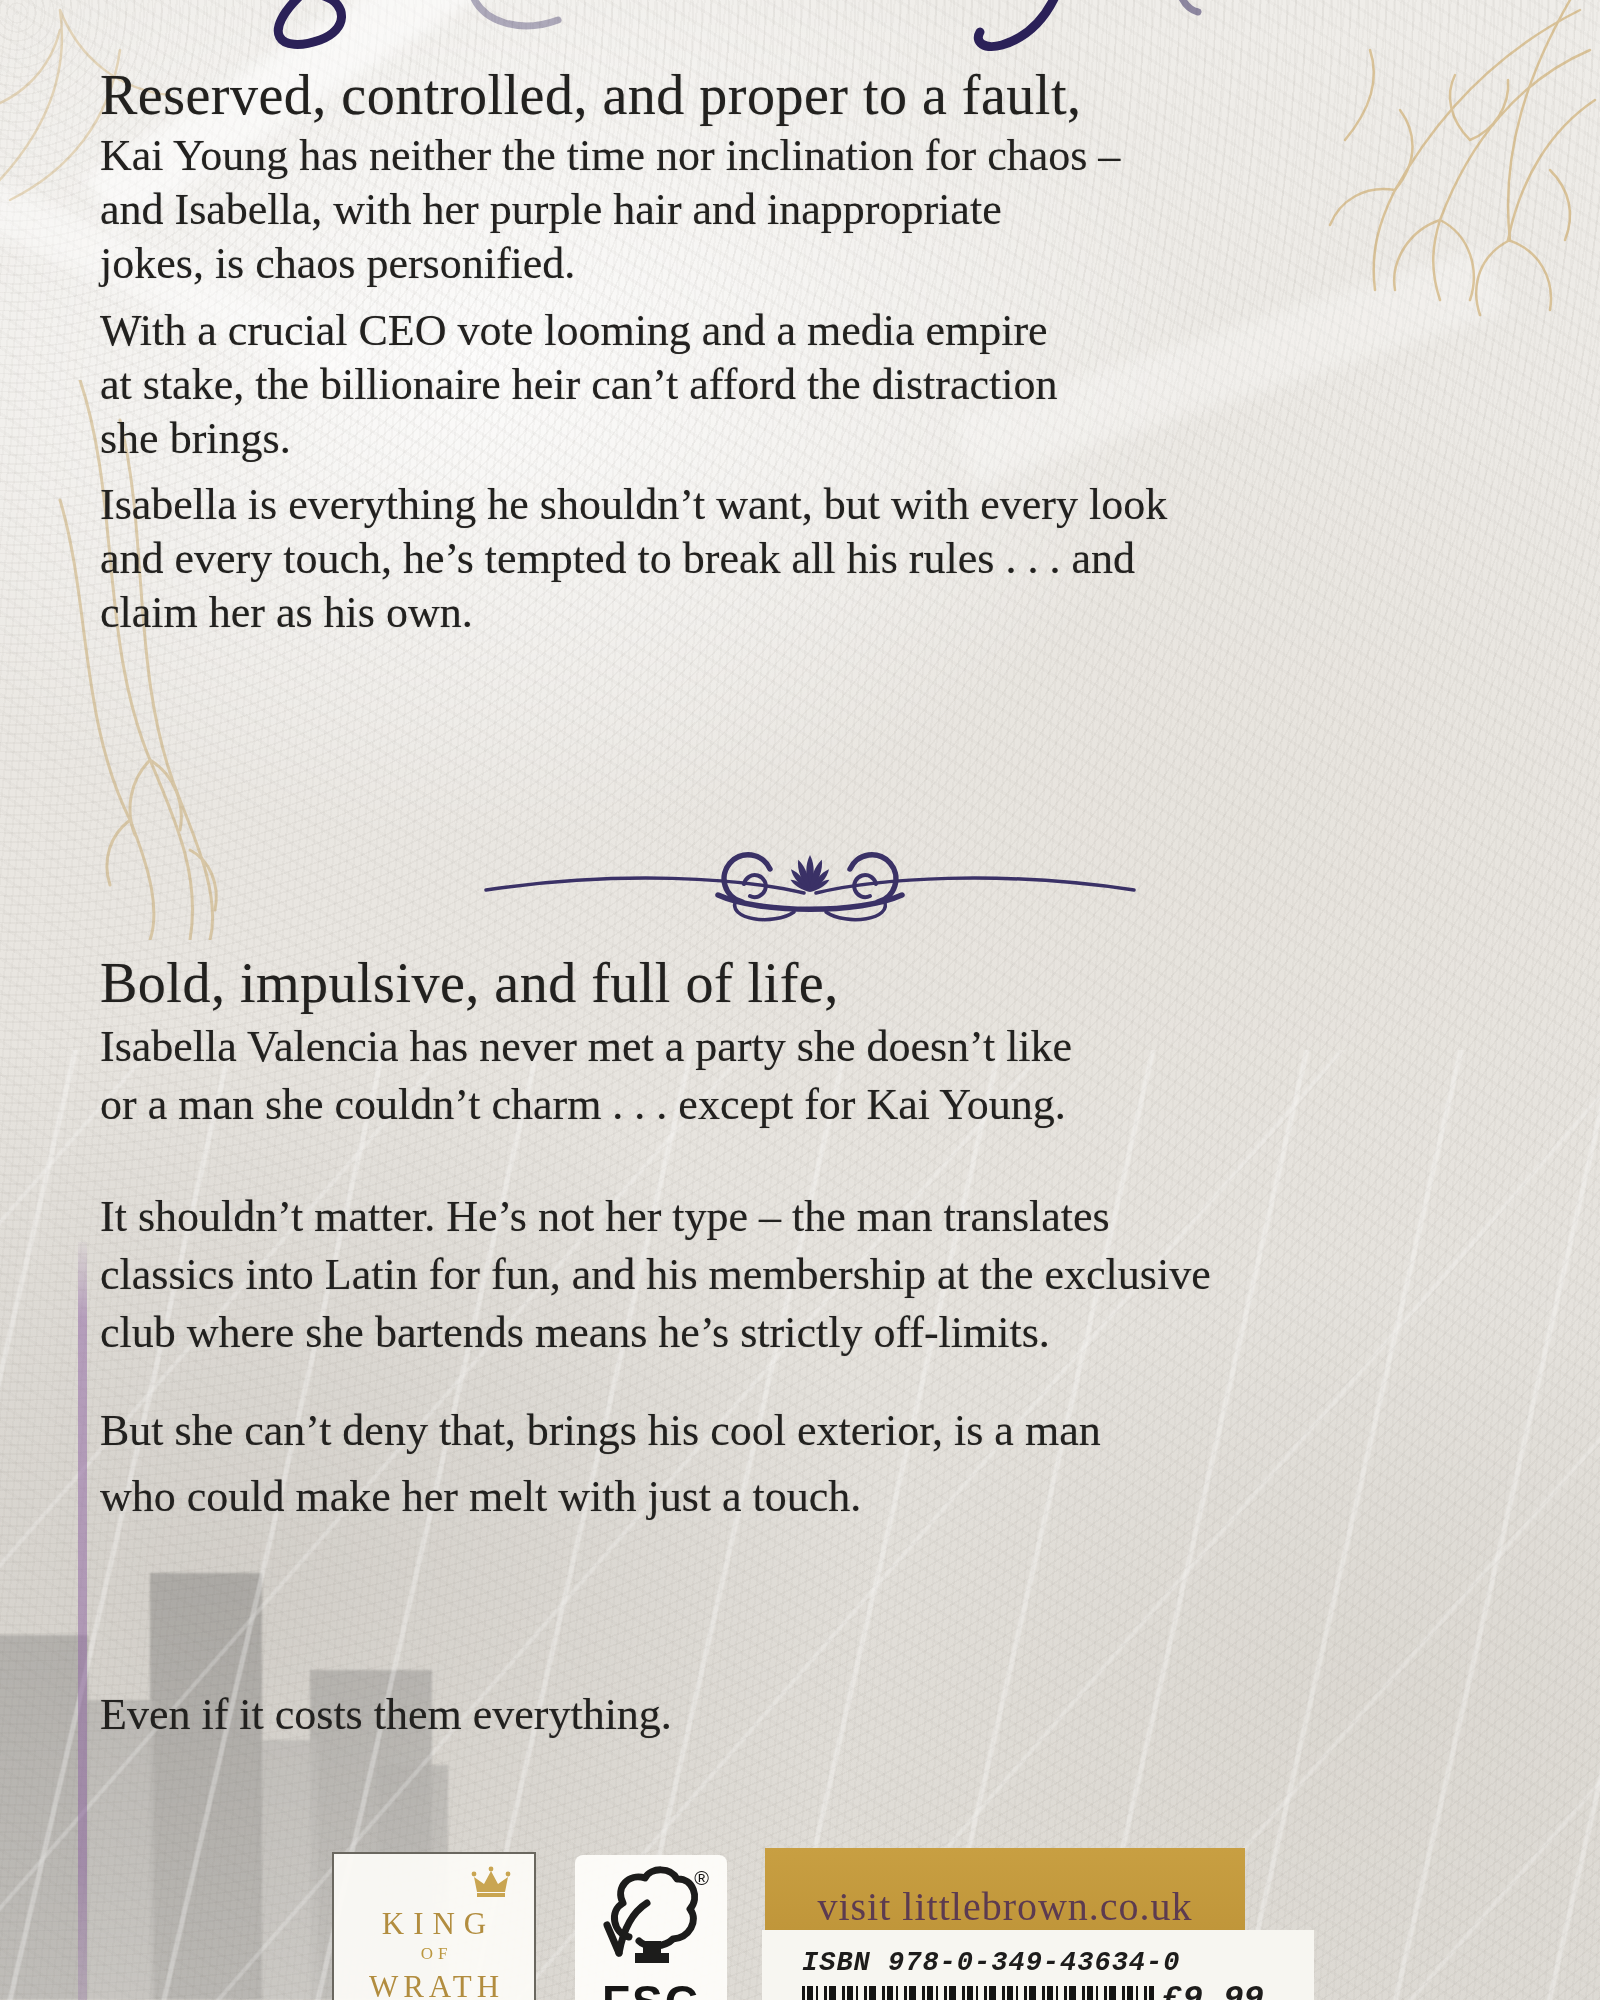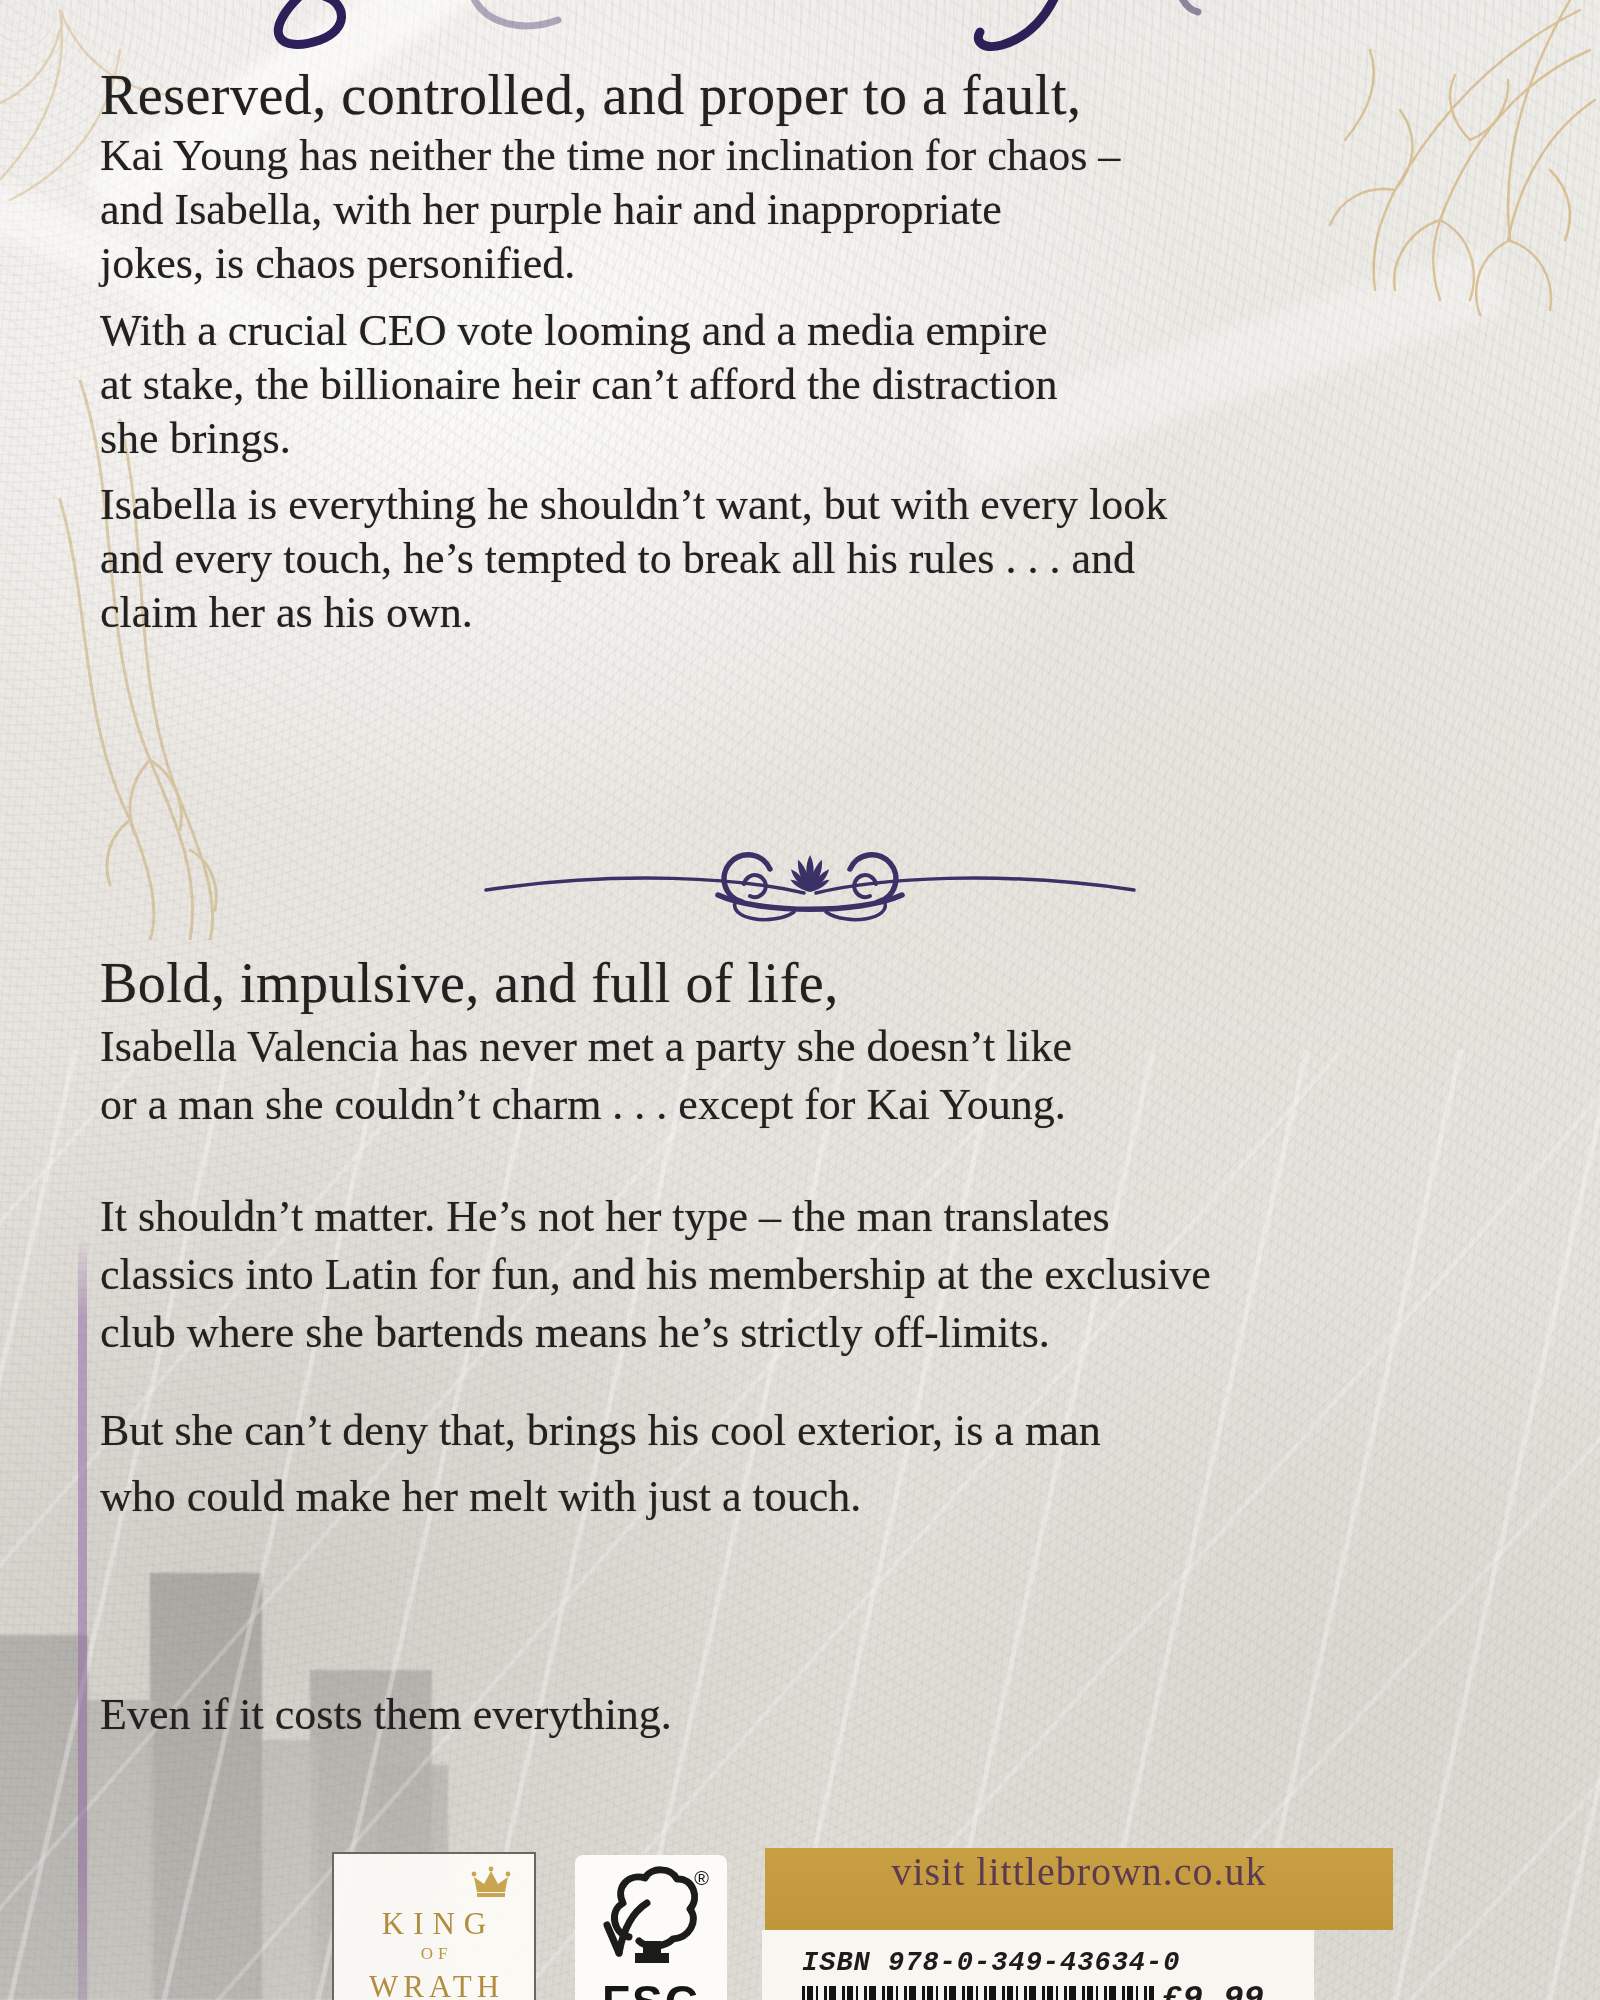--- a/index.html
+++ b/index.html
@@ -65,23 +65,23 @@
   .badge .k1{margin-top:52px;font-size:31px;letter-spacing:9px;text-indent:9px;}
   .badge .k2{margin-top:2px;font-size:17px;letter-spacing:5px;text-indent:5px;color:#bb973f;}
   .badge .k3{margin-top:5px;font-size:31px;letter-spacing:5px;text-indent:5px;}
   .fsc-box{
     position:absolute;left:575px;top:1855px;width:152px;height:158px;
     background:rgba(253,252,249,.96);border-radius:8px 8px 0 0;text-align:center;color:#161615;
   }
   .fsc-label{font-family:"Liberation Sans","DejaVu Sans",sans-serif;font-weight:bold;font-size:46px;letter-spacing:2px;margin-top:2px;}
   .fsc-reg{position:absolute;right:18px;top:12px;font-size:20px;font-family:"Liberation Sans",sans-serif;}
   .banner{
-    position:absolute;left:765px;top:1848px;width:628px;height:82px;
+    position:absolute;left:765px;top:1848px;width:480px;height:82px;
     background:linear-gradient(180deg,#c89f42,#c0963a);
-    display:flex;align-items:flex-start;justify-content:center;
+    display:flex;align-items:flex-end;justify-content:center;
   }
   .banner span{color:#5c3b50;font-size:40px;letter-spacing:1px;}
   .isbn-panel{
     position:absolute;left:762px;top:1930px;width:552px;height:70px;
     background:#f7f6f1;
     font-style:italic;
   }
   .isbn{position:absolute;left:40px;top:18px;font-family:"Liberation Mono","DejaVu Sans Mono",monospace;
         font-weight:bold;font-size:27px;letter-spacing:1px;color:#1d1c1b;}
   .barcode{

